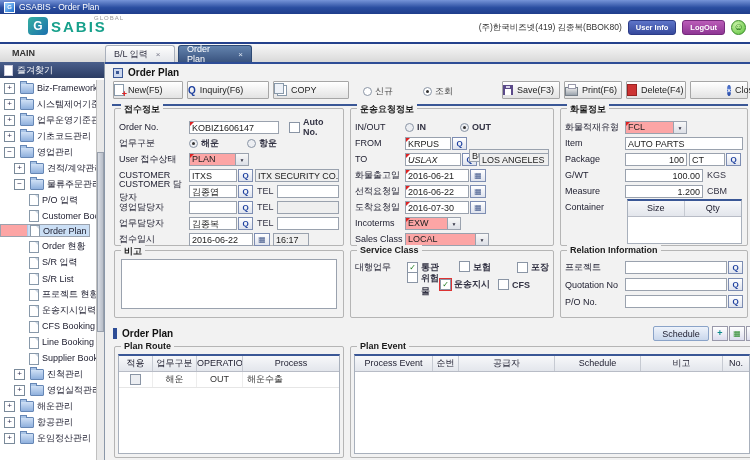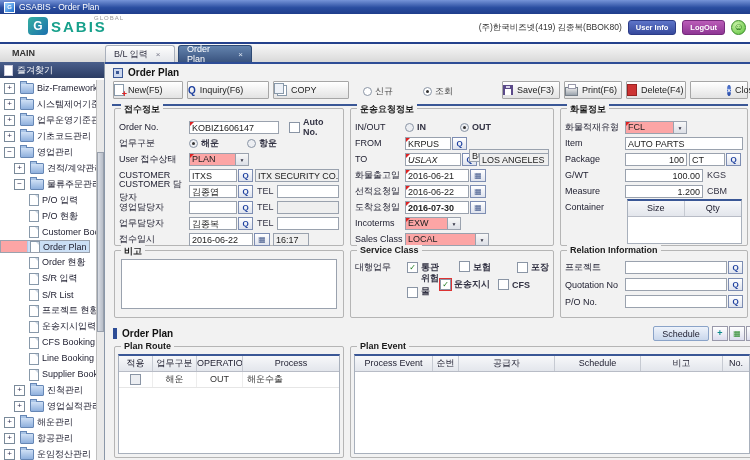--- a/index.html
+++ b/index.html
@@ -217,26 +217,20 @@
         </div>
       <div class="ti lv2">
           <span class="inner">
             <span class="doc"></span>
             <span>P/O 입력</span>
           </span>
         </div>
       <div class="ti lv2">
           <span class="inner">
             <span class="doc"></span>
-            <span>P/O 현황</span>
-          </span>
-        </div>
-      <div class="ti lv2">
-          <span class="inner">
-            <span class="doc"></span>
             <span>Customer Booking</span>
           </span>
         </div>
       <div class="ti lv2 sel">
           <span class="inner">
             <span class="doc"></span>
             <span>Order Plan</span>
           </span>
         </div>
       <div class="ti lv2">
@@ -458,21 +452,21 @@
           <span class="inp req" style="width:64px;">2016-06-21</span>
           <span class="calbtn">▦</span>
         </div>
       <div class="row">
           <span class="lbl t-lbl">선적요청일</span>
           <span class="inp req" style="width:64px;">2016-06-22</span>
           <span class="calbtn">▦</span>
         </div>
       <div class="row">
           <span class="lbl t-lbl">도착요청일</span>
-          <span class="inp req" style="width:64px;font-weight:bold;">2016-07-30</span>
+          <span class="inp req" style="width:64px;">2016-07-30</span>
           <span class="calbtn">▦</span>
         </div>
       <div class="row">
           <span class="lbl t-lbl">Incoterms</span>
           <span class="sel req" style="width:56px;">
             <span class="v">EXW</span>
             <span class="a">▼</span>
           </span>
         </div>
       <div class="row">
@@ -541,21 +535,21 @@
             <span class="cb"></span>
             <span class="clab">보험</span>
           </span>
         <span style="display:flex;align-items:center;">
             <span class="cb"></span>
             <span class="clab">포장</span>
           </span>
       </div>
       <div class="row" style="height:17px;">
           <span class="lbl" style="width:52px;"></span>
-        <span style="width:33px;display:flex;align-items:flex-end;">
+        <span style="width:33px;display:flex;align-items:flex-start;">
             <span class="cb"></span>
             <span class="clab">위험물</span>
           </span>
         <span style="width:58px;display:flex;align-items:center;">
             <span class="cb hl">✓</span>
             <span class="clab">운송지시</span>
           </span>
         <span style="display:flex;align-items:center;">
             <span class="cb"></span>
             <span class="clab">CFS</span>

